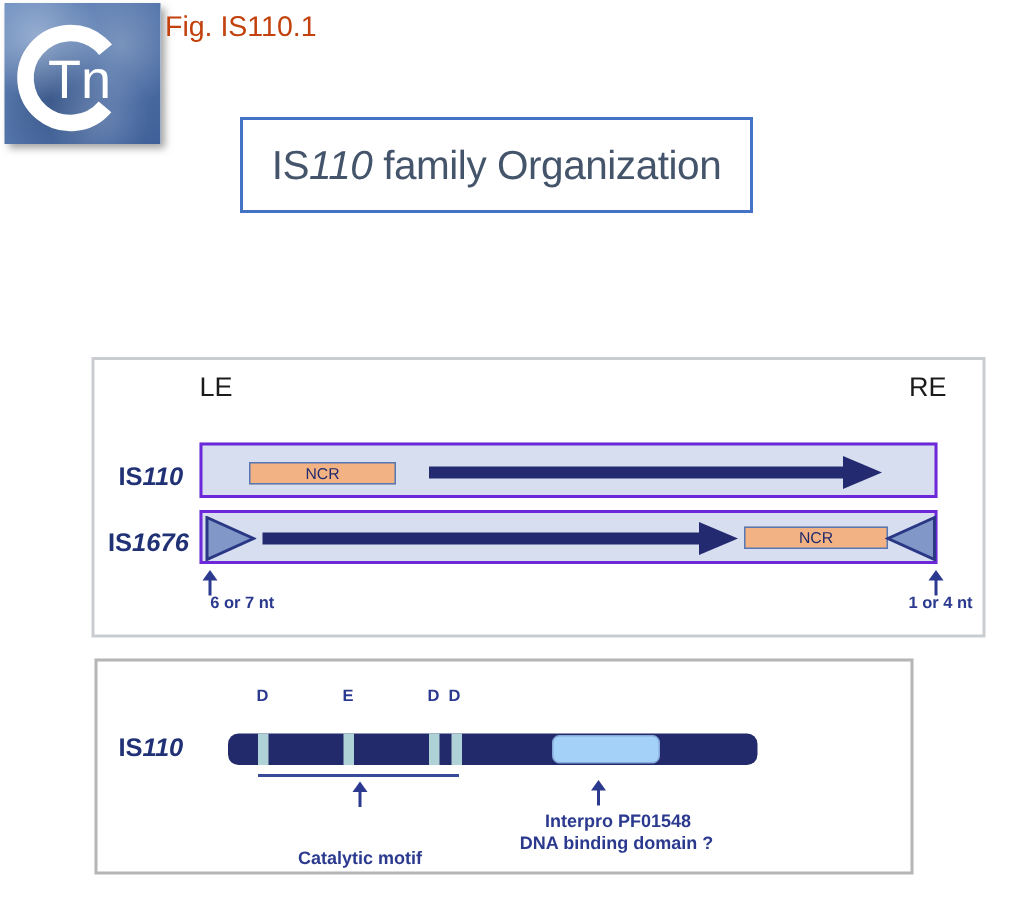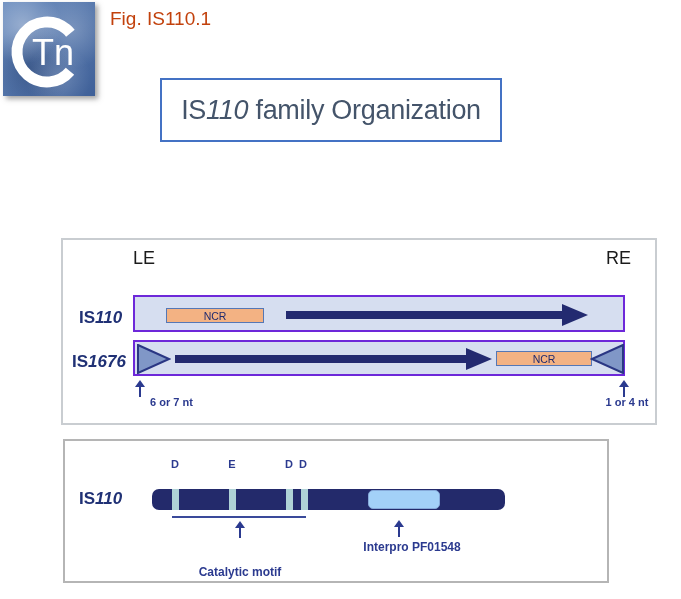--- a/index.html
+++ b/index.html
@@ -2,21 +2,21 @@
 <html><head>
 <meta charset="utf-8">
 <style>
   html,body{margin:0;padding:0;}
   body{
     width:681px;height:599px;position:relative;background:#ffffff;
     font-family:"Liberation Sans",sans-serif;overflow:hidden;
   }
   
   .logo{
-    position:absolute;left:3px;top:2px;width:92px;height:94px;
+    position:absolute;left:3px;top:2px;width:104px;height:94px;
     background:
       radial-gradient(circle at 22% 25%, rgba(255,255,255,.35), transparent 38%),
       radial-gradient(circle at 75% 30%, rgba(255,255,255,.22), transparent 40%),
       radial-gradient(circle at 60% 80%, rgba(255,255,255,.18), transparent 35%),
       radial-gradient(circle at 30% 70%, rgba(13,35,80,.35), transparent 45%),
       linear-gradient(135deg,#6b8dbf,#3f6098);
     box-shadow:3px 3px 5px rgba(90,90,90,.55);
   }
   .logo svg{display:block;}
   
@@ -113,21 +113,21 @@
     <div class="harrow" style="left:40px;top:13px;width:291px;"></div>
     <div class="ncr" style="left:361px;top:9px;width:96px;height:15px;">
       <span>NCR</span>
     </div>
     <svg class="tri" style="left:455px;top:2px;" width="35" height="30">
       <polygon points="33,1 2,15 33,29" fill="#8097c7" stroke="#2a3784" stroke-width="2"></polygon>
     </svg>
   </div>
 
   <div class="uparrow" style="left:71px;top:140px;"></div>
-  <div class="note" style="left:88px;top:156px;padding-left:41px;">6 or 7 nt</div>
+  <div class="note" style="left:78px;top:156px;padding-left:41px;">6 or 7 nt</div>
   <div class="uparrow" style="left:555px;top:140px;"></div>
   <div class="note" style="left:564px;top:156px;">1 or 4 nt</div>
 </div>
 
 <div class="panel panel-2">
   <div class="row-label" style="left:14px;top:48px;">
     <span>IS</span><span class="it">110</span>
   </div>
 
   <div class="residue" style="left:110px;">D</div>
@@ -143,13 +143,14 @@
     <div class="domain-box"></div>
   </div>
 
   <div class="motif-underline"></div>
 
   <div class="uparrow" style="left:169px;top:80px;"></div>
   <div class="caption" style="left:175px;top:99px;margin-top:25px;">Catalytic motif</div>
 
   <div class="uparrow" style="left:328px;top:79px;"></div>
   <div class="caption" style="left:347px;top:99px;">Interpro PF01548</div>
+  <div class="caption" style="left:346px;top:114px;">DNA binding domain ?</div>
 </div>
 
 </body></html>

